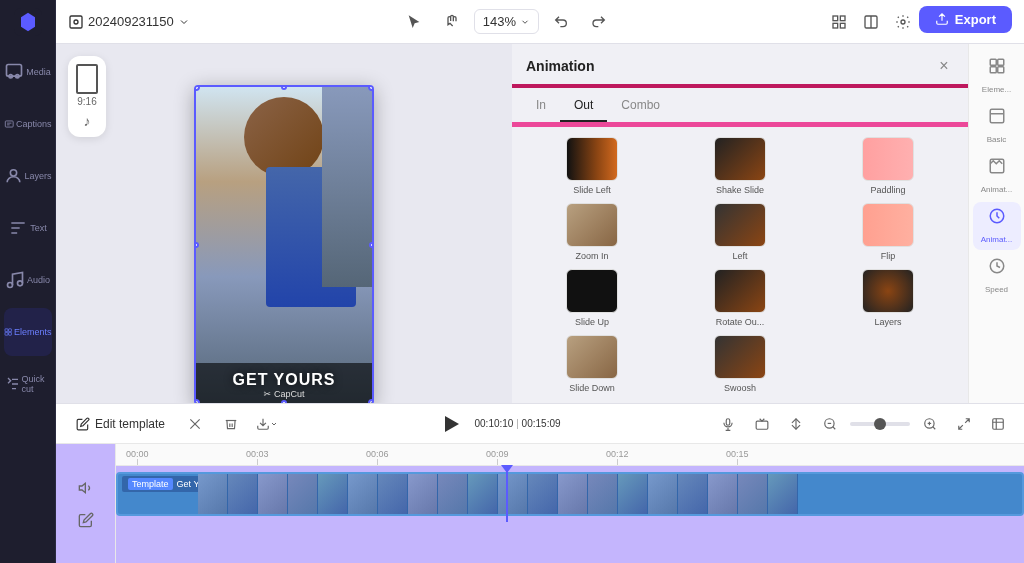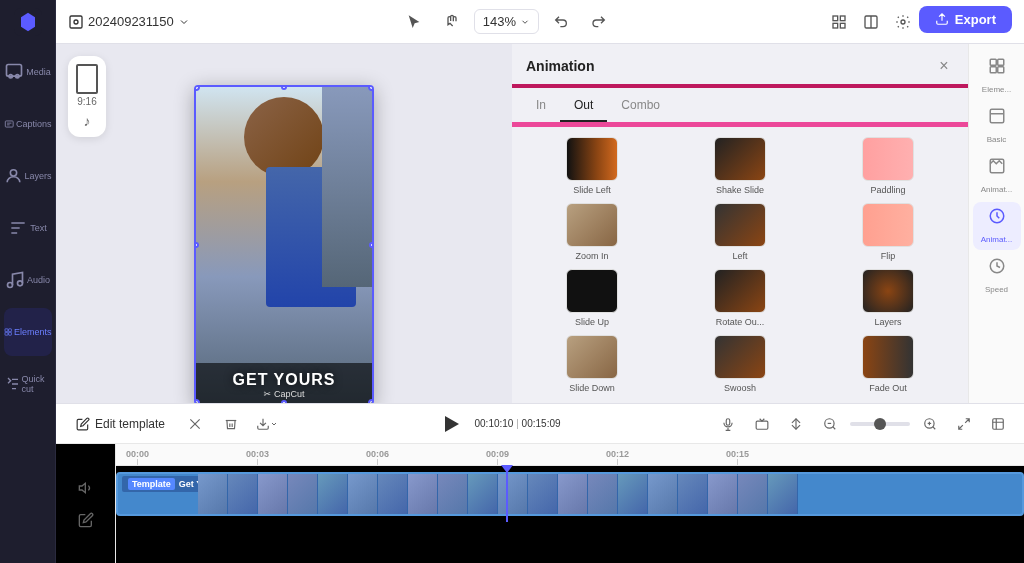--- a/index.html
+++ b/index.html
@@ -230,21 +230,21 @@
       width: 48px; height: 48px; border-radius: 8px; cursor: pointer; gap: 10px;
       color: #888; font-size: 10px;
     }
     .right-icon-item.active { background: #ededff; color: #5b5bff; }
     .right-icon-item svg { width: 18px; height: 18px; }
     .right-icon-item span { font-size: 8px; text-align: center; line-height: 1.2; }
 
     
     .bottom-area {
       height: 160px;
-      background: #000000;
+      background: #c4b5fd;
       border-top: 1px solid #e0e0e8;
       display: flex;
       flex-direction: column;
       flex-shrink: 0;
     }
 
     
     .timeline-toolbar {
       height: 40px;
       display: flex;
@@ -281,21 +281,20 @@
     .tl-icon-btn {
       width: 28px; height: 28px; display: flex; align-items: center; justify-content: center;
       cursor: pointer; color: #666; border-radius: 4px;
     }
 
     
     .timeline-track-area {
       flex: 1;
       display: flex;
       overflow: hidden;
-      font-weight: bold;
     }
     .timeline-left-controls {
       width: 60px;
       border-right: 1px solid #e8e8e8;
       display: flex;
       flex-direction: column;
       align-items: center;
       justify-content: center;
       gap: 8px;
       padding: 4px;
@@ -620,24 +619,20 @@
           <div class="anim-thumb thumb-layers"></div>
           <span class="anim-thumb-label">Layers</span>
         </div>
         <div class="anim-item">
           <div class="anim-thumb thumb-slide-down"></div>
           <span class="anim-thumb-label">Slide Down</span>
         </div>
         <div class="anim-item">
           <div class="anim-thumb thumb-swoosh"></div>
           <span class="anim-thumb-label">Swoosh</span>
-        </div>
-        <div class="anim-item">
-          <div class="anim-thumb thumb-fade-out"></div>
-          <span class="anim-thumb-label">Fade Out</span>
         </div>
       </div>
     </div>
 
     <div class="right-icons">
       <div class="right-icon-item">
         <svg viewBox="0 0 24 24" fill="none" stroke="currentColor" stroke-width="2">
             <rect x="3" y="3" width="8" height="8" rx="1"></rect>
             <rect x="13" y="3" width="8" height="8" rx="1"></rect>
             <rect x="3" y="13" width="8" height="8" rx="1"></rect>

